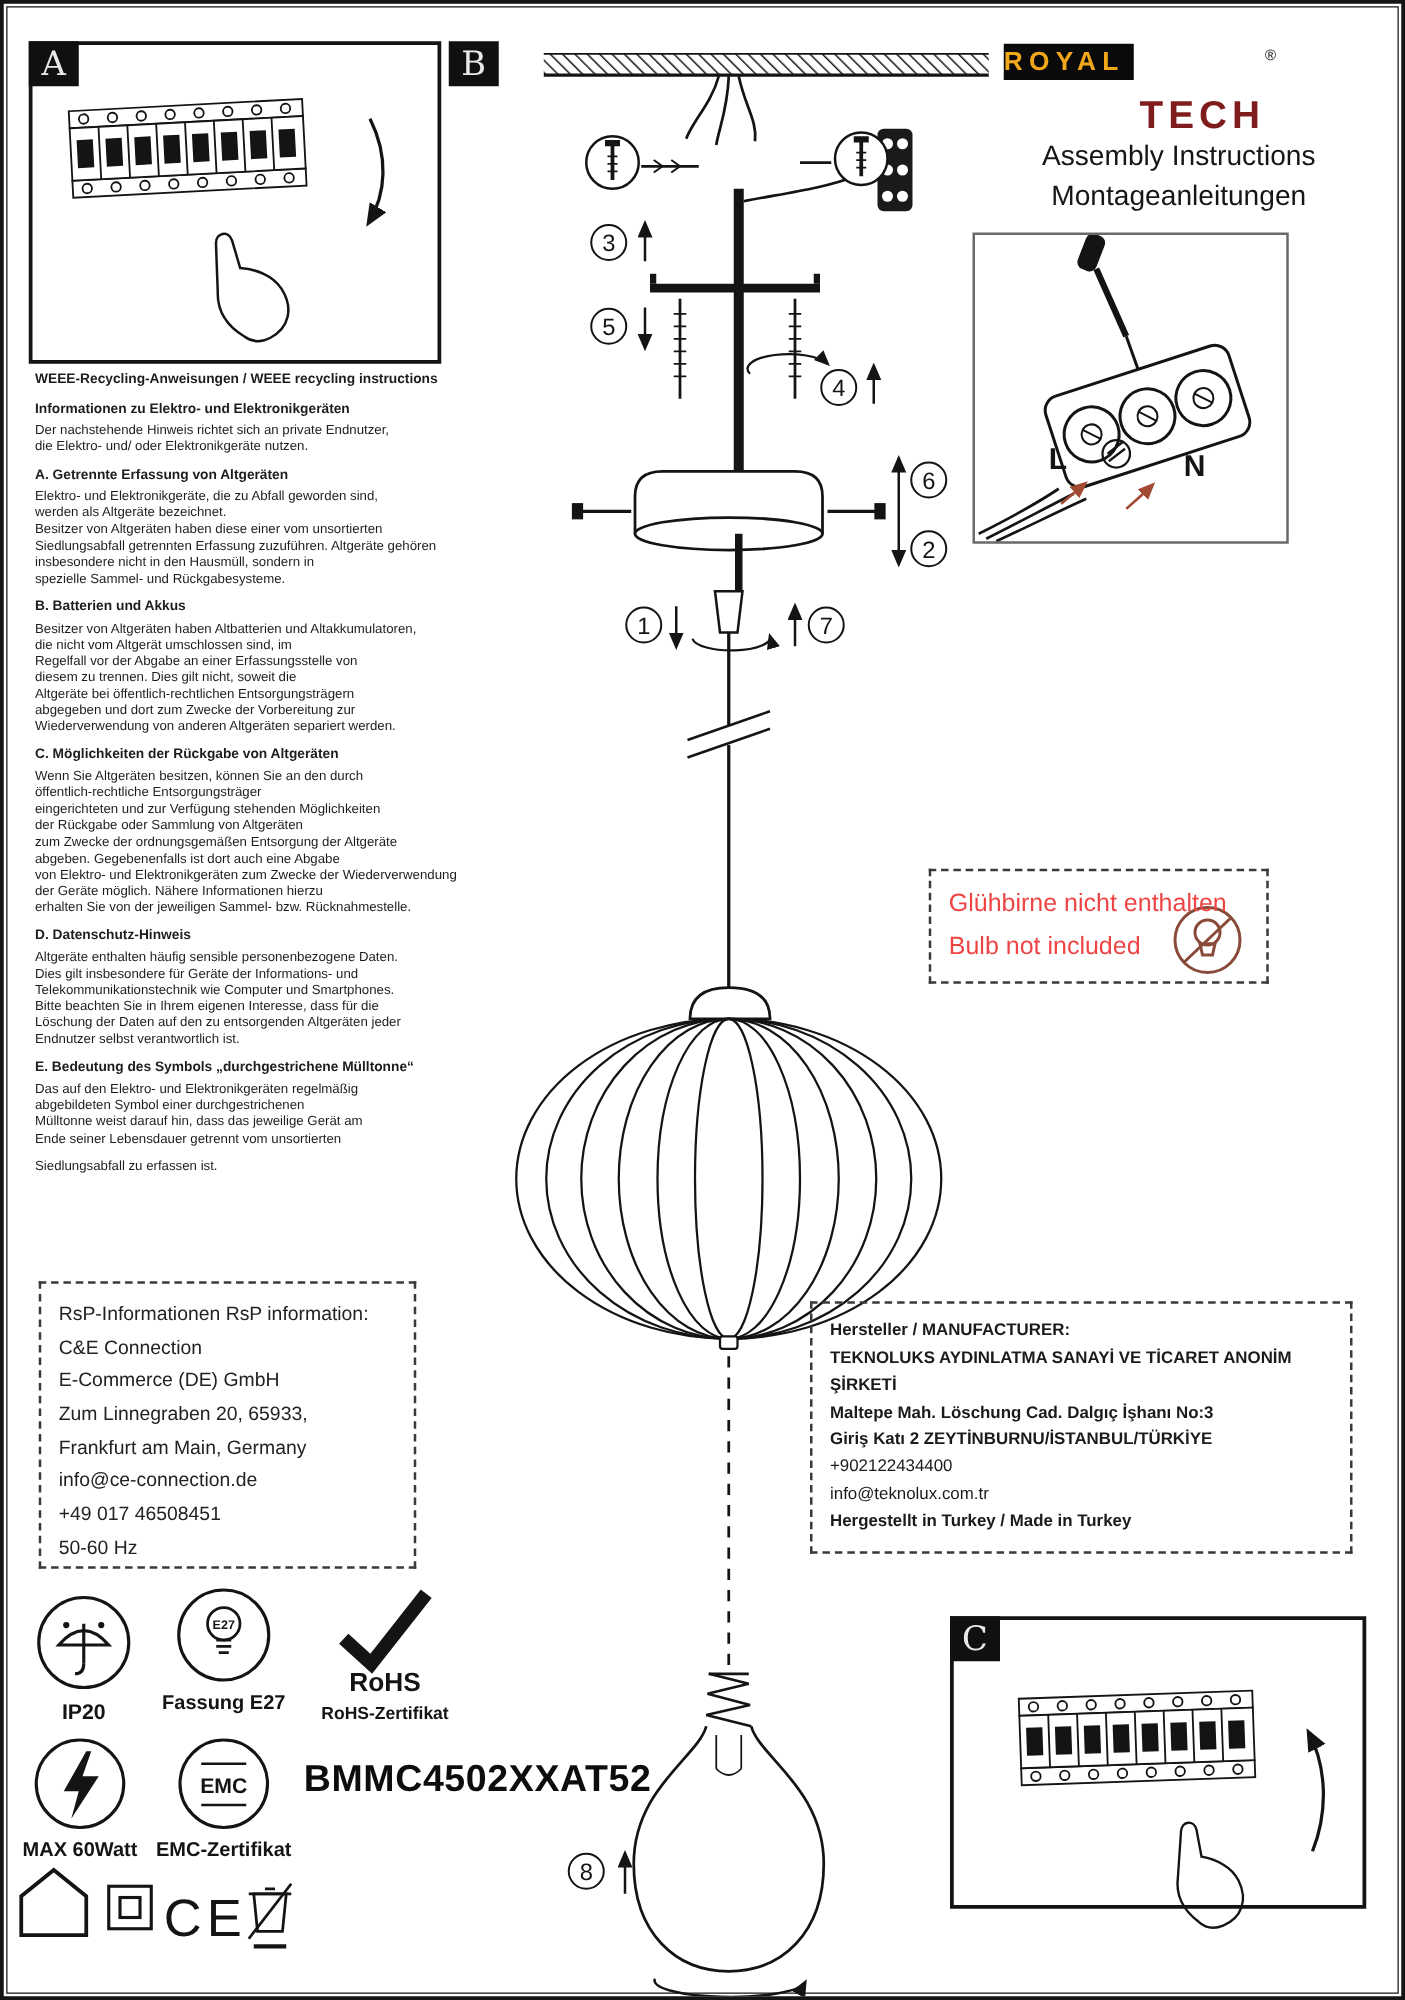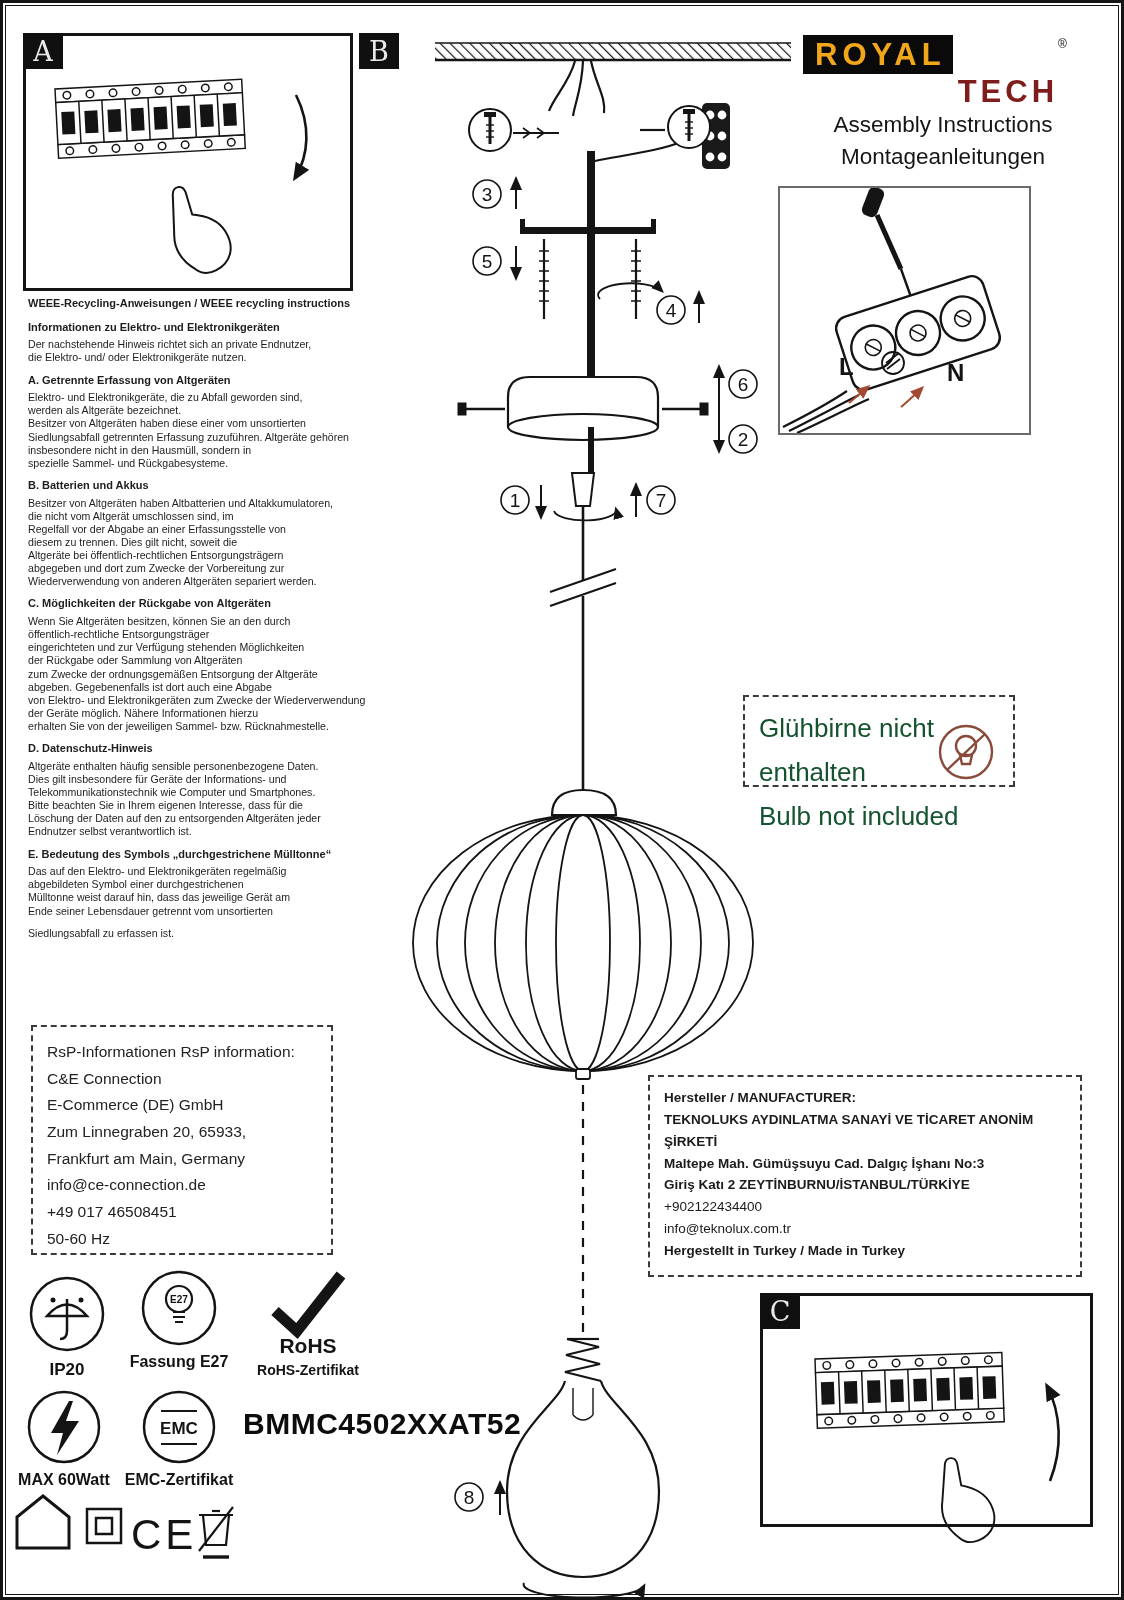--- a/index.html
+++ b/index.html
@@ -7,33 +7,33 @@
         border:3px solid #151515;box-sizing:border-box;overflow:hidden;
         font-family:"Liberation Sans",sans-serif;color:#1a1a1a;}
   .inner-frame{position:absolute;inset:2px;border:1px solid #151515;pointer-events:none;}
   .abs{position:absolute;}
   .panel-border{border:3px solid #141414;box-sizing:border-box;}
   .dashed{border:2px dashed #3a3a3a;box-sizing:border-box;}
   .label-box{background:#101010;color:#e9e9e9;font-family:"DejaVu Serif",serif;
              display:flex;align-items:center;justify-content:center;font-size:27px;}
   
   .logo{display:flex;align-items:flex-start;}
-  .royal{background:#0a0a0a;color:#F2A71B;font-weight:700;font-size:31px;
-         letter-spacing:5px;padding:4px 7px 4px 12px;line-height:1;}
+  .royal{background:#0a0a0a;color:#F2A71B;font-weight:700;font-size:21px;
+         letter-spacing:5px;padding:4px 7px 4px 0;line-height:1;}
   .tech{color:#7f1d1d;font-weight:700;font-size:31px;letter-spacing:4px;
         padding:4px 0 0 5px;line-height:1;margin-top:37px;}
   .reg{font-size:12px;vertical-align:super;color:#111;padding-top:2px;}
   .title-block{width:300px;text-align:center;font-size:22.5px;line-height:1.4;color:#161616;}
   
   .weee{width:374px;font-size:10.6px;line-height:1.24;color:#1d1d1d;}
   .w-head{font-weight:bold;font-size:11px;margin-bottom:10px;}
   .w-h{font-weight:bold;font-size:11px;margin:9px 0 4px;}
   .w-b{white-space:pre-line;}
   
-  .bulbnote{font-size:26px;line-height:1.7;padding:9px 0 0 14px;color:#14532d;}
+  .bulbnote{font-size:20px;line-height:1.7;padding:9px 0 0 14px;color:#ef4444;}
   .rsp{font-size:15.5px;line-height:1.72;padding:12px 0 0 14px;color:#222;}
   .mfr{font-size:13.5px;line-height:1.62;padding:10px 0 0 14px;color:#1b1b1b;}
   .mfr .b{font-weight:bold;}
   .mfr .gap{}
   .code{font-size:30px;font-weight:bold;letter-spacing:0.5px;color:#0d0d0d;}
   svg text{font-family:"Liberation Sans",sans-serif;fill:#141414;}
   .stepnum{font-size:19px;}
 </style>
 </head>
 <body>
@@ -409,24 +409,24 @@
     <div>RsP-Informationen RsP information:</div>
     <div>C&amp;E Connection</div>
     <div>E-Commerce (DE) GmbH</div>
     <div>Zum Linnegraben 20, 65933,</div>
     <div>Frankfurt am Main, Germany</div>
     <div>info@ce-connection.de</div>
     <div>+49 017 46508451</div>
     <div>50-60 Hz</div>
   </div>
 
-  <div class="abs dashed mfr" style="left:645px;top:1072px;width:434px;height:202px;">
+  <div class="abs dashed mfr" style="left:645px;top:1038px;width:434px;height:202px;">
     <div class="b">Hersteller / MANUFACTURER:</div>
     <div class="b">TEKNOLUKS AYDINLATMA SANAYİ VE TİCARET ANONİM ŞİRKETİ</div>
-    <div class="b">Maltepe Mah. Gümüşsuyu Cad. Dalgıç İşhanı No:3</div>
+    <div class="b">Maltepe Mah. Löschung Cad. Dalgıç İşhanı No:3</div>
     <div class="b">Giriş Katı 2 ZEYTİNBURNU/İSTANBUL/TÜRKİYE</div>
     <div>+902122434400</div>
     <div>info@teknolux.com.tr</div>
     <div class="b gap">Hergestellt in Turkey / Made in Turkey</div>
   </div>
 
   <div class="abs code" style="left:240px;top:1404px;">BMMC4502XXAT52</div>
 </div>
 
 </body></html>

